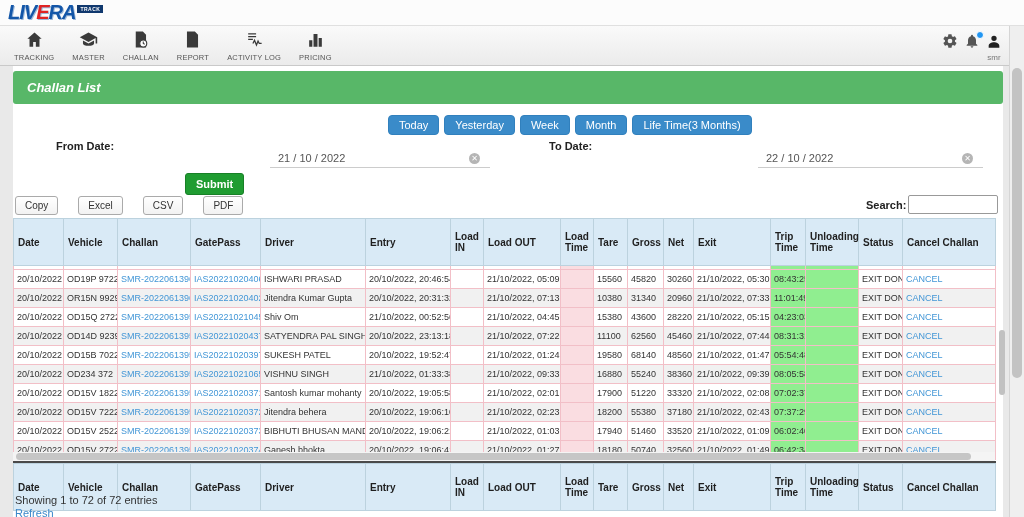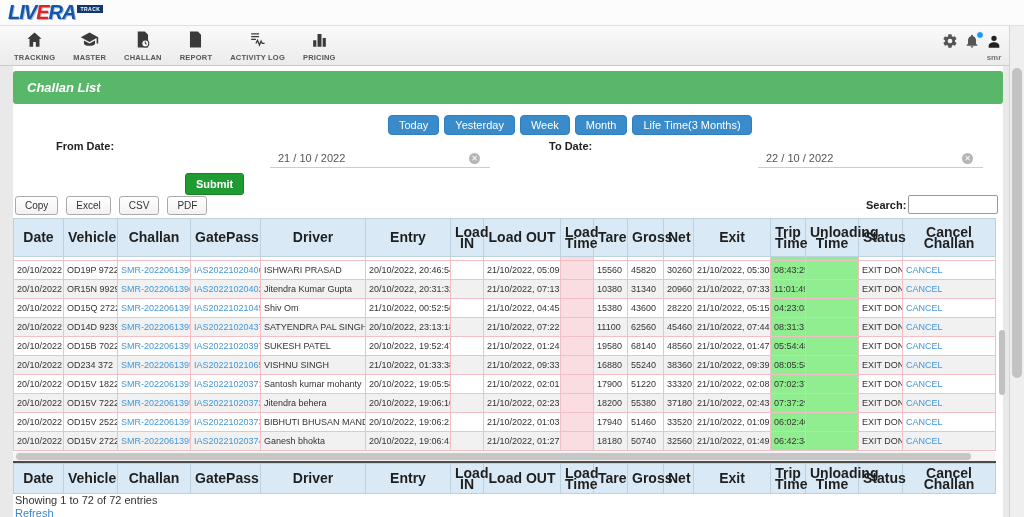--- a/index.html
+++ b/index.html
@@ -17,21 +17,21 @@
   }
   .logo-text .red { color:#e02424; }
   .logo-badge {
     margin-left:2px; margin-top:4px; background:#10386e; color:#fff;
     font-size:5px; font-weight:bold; padding:1px 3px; letter-spacing:.5px;
   }
   
   .navbar {
     position:absolute; top:25px; left:0; right:0; height:41px;
     background:linear-gradient(#fafafa,#ebebeb);
-    border-top:1px solid #e0e0e0; border-bottom:1px solid #c9c9c9;font-weight:bold;
+    border-top:1px solid #e0e0e0; border-bottom:1px solid #c9c9c9;
   }
   .nav-items { display:flex; padding-left:5px; height:100%; }
   .nav-item { padding:4px 9px 0 9px; text-align:center; cursor:pointer; }
   .nav-item svg { width:19px; height:19px; fill:#3a3a3a; }
   .nav-label { font-size:7.5px; color:#555; margin-top:0; letter-spacing:.2px; white-space:nowrap; }
   .nav-right { position:absolute; right:22px; top:7px; display:flex; gap:6px; align-items:flex-start; }
   .nav-right .tool { text-align:center; cursor:pointer; position:relative; }
   .nav-right svg { width:16px; height:16px; fill:#555; }
   .nav-right .tool.user svg { fill:#222; }
   .badge-dot {
@@ -66,37 +66,37 @@
   .date-value { position:absolute; left:8px; top:2px; }
   .clear-icon {
     position:absolute; right:10px; top:3px; width:11px; height:11px; border-radius:50%;
     background:#b5b5b5; color:#fff; font-size:8px; line-height:11px; text-align:center; cursor:pointer;
   }
   .submit-btn {
     position:absolute; top:107px; left:172px; background:#1f9c31; border:1px solid #188027;
     color:#fff; font-size:11px; font-weight:bold; padding:4px 10px; border-radius:3px; cursor:pointer;
     font-family:"Liberation Sans", sans-serif;
   }
-  .export-bar { position:absolute; top:130px; left:2px; display:flex; gap:8px; }
+  .export-bar { position:absolute; top:130px; left:2px; display:flex; gap:20px; }
   .ebtn {
     background:linear-gradient(#fff,#f2f2f2); border:1px solid #aaa; border-radius:3px;
     font-size:10px; color:#333; padding:3px 9px; cursor:pointer;
     font-family:"Liberation Sans", sans-serif;
   }
   .search-label { position:absolute; top:133px; left:853px; font-size:11px; font-weight:bold; color:#222; }
   .search-input {
     position:absolute; top:129px; left:895px; width:90px; height:19px;
     border:1px solid #999; border-radius:2px; font-size:11px; padding:0 4px;
   }
   
   .table-area { position:absolute; top:152px; left:0; }
   table { border-collapse:collapse; table-layout:fixed; width:982px; }
   thead th, .footer-table th {
-    background:#d9eaf6; font-size:14px; font-weight:bold; color:#1f1f1f; text-align:center;
-    padding:3px 4px; border:1px solid #bcd2de; vertical-align:middle; line-height:11px;
+    background:#d9eaf6; font-size:10px; font-weight:bold; color:#1f1f1f; text-align:left;
+    padding:12px 4px; border:1px solid #bcd2de; vertical-align:middle; line-height:11px;
   }
   thead tr { height:38px; }
   tbody tr.data-row { height:19px; }
   tbody tr.sizing-row { height:4px; }
   tbody td {
     font-size:9px; color:#333; padding:1px 3px; border:1px solid #f2bfc7;
     white-space:nowrap; overflow:hidden; vertical-align:middle; background:#fff;
   }
   tbody tr.alt td { background:#f1f1f1; }
   td.cell-pink { background:#fadde1 !important; }

